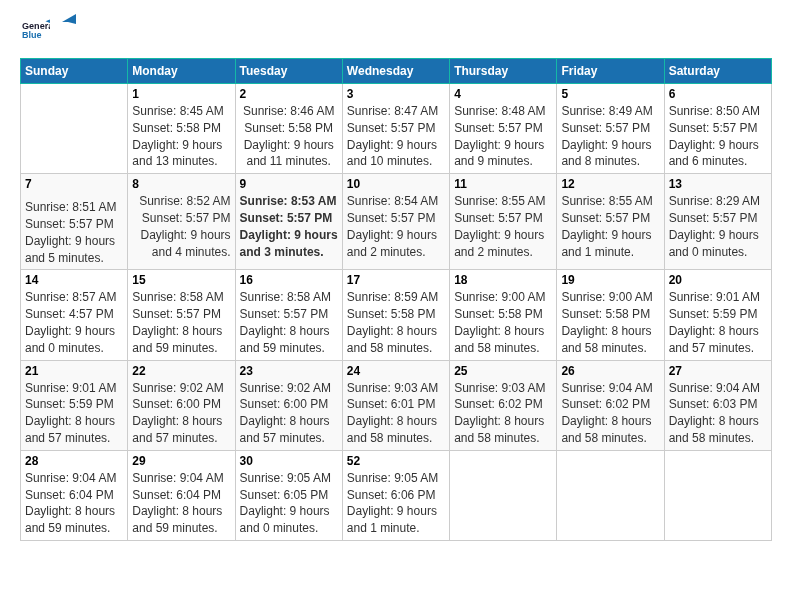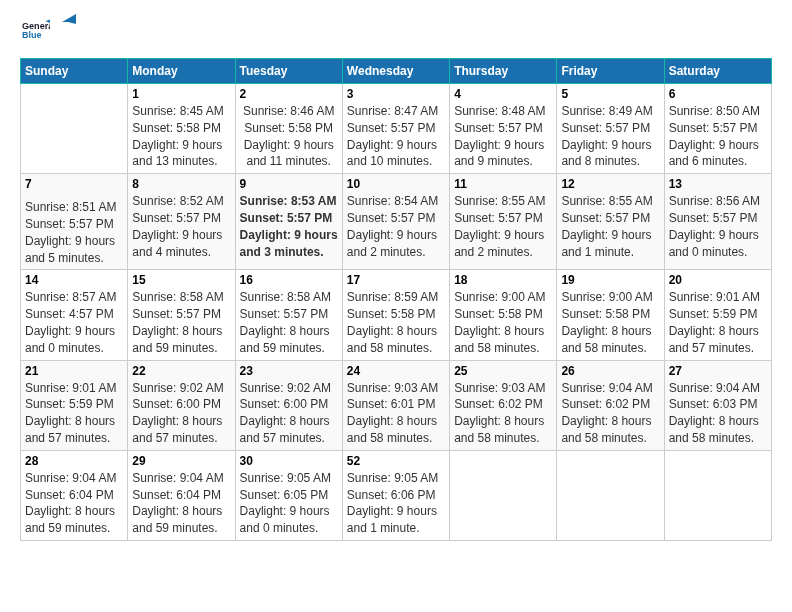--- a/index.html
+++ b/index.html
@@ -173,21 +173,21 @@
         <tr>
           <td>
             <span class="day-number">7</span>
             <div class="day-info" style="white-space: pre-line; margin-top: 8px;">Sunrise: 8:51 AM
 Sunset: 5:57 PM
 Daylight: 9 hours
 and 5 minutes.</div>
           </td>
           <td>
             <span class="day-number">8</span>
-            <div class="day-info" style="white-space: pre-line;">Sunrise: 8:52 AM
+            <div class="day-info" style="white-space: pre-line; text-align: right;">Sunrise: 8:52 AM
 Sunset: 5:57 PM
 Daylight: 9 hours
 and 4 minutes.</div>
           </td>
           <td>
             <span class="day-number">9</span>
             <div class="day-info" style="white-space: pre-line; font-weight: bold;">Sunrise: 8:53 AM
 Sunset: 5:57 PM
 Daylight: 9 hours
 and 3 minutes.</div>
@@ -208,21 +208,21 @@
           </td>
           <td>
             <span class="day-number">12</span>
             <div class="day-info" style="white-space: pre-line;">Sunrise: 8:55 AM
 Sunset: 5:57 PM
 Daylight: 9 hours
 and 1 minute.</div>
           </td>
           <td>
             <span class="day-number">13</span>
-            <div class="day-info" style="white-space: pre-line;">Sunrise: 8:56 AM
+            <div class="day-info" style="white-space: pre-line;">Sunrise: 8:29 AM
 Sunset: 5:57 PM
 Daylight: 9 hours
 and 0 minutes.</div>
           </td>
         </tr>
         <tr>
           <td>
             <span class="day-number">14</span>
             <div class="day-info" style="white-space: pre-line;">Sunrise: 8:57 AM
 Sunset: 4:57 PM

